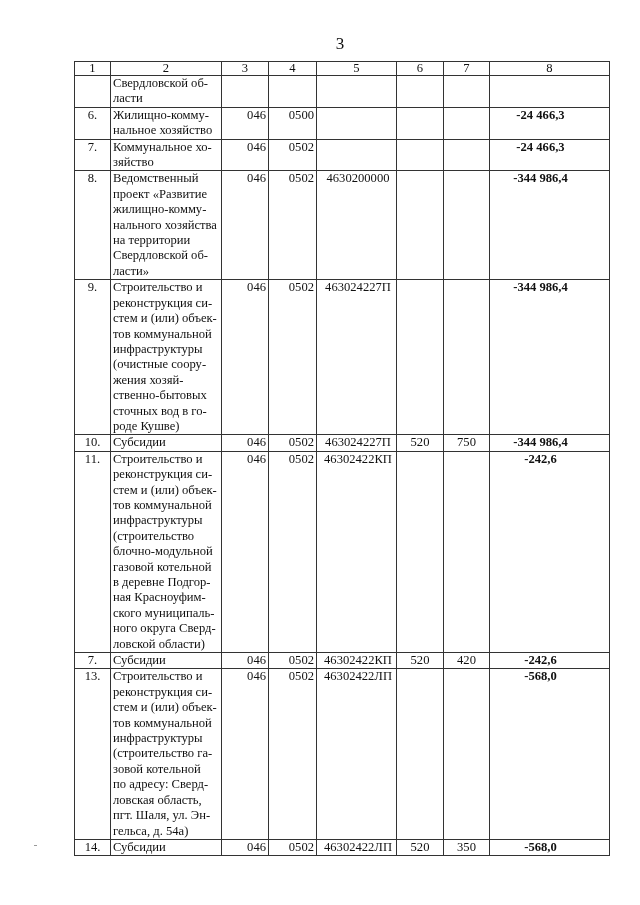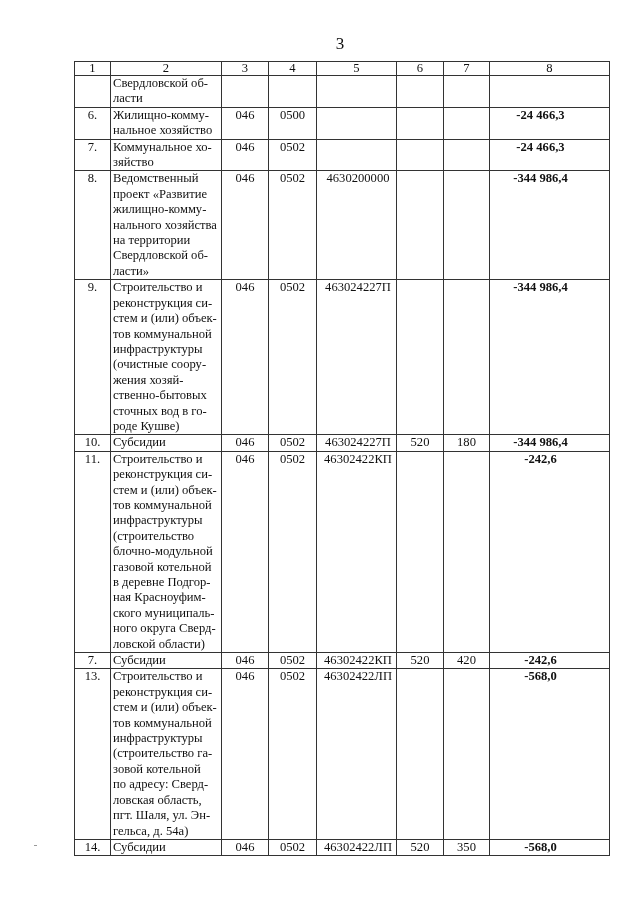--- a/index.html
+++ b/index.html
@@ -20,21 +20,21 @@
     }
     table.budget td {
       border: 1px solid #333;
       padding: 0 2px;
       vertical-align: top;
       overflow: hidden;
     }
     table.budget tr.hdr td { text-align: center; height: 13px; line-height: 13px; }
     td.c1 { text-align: center; }
     td.c2 { text-align: left; }
-    td.c3, td.c4 { text-align: center; }
+    td.c3, td.c4 { text-align: right; }
     td.c5 { text-align: center; padding-left: 5px !important; }
     td.c6, td.c7 { text-align: center; margin-left: 40px; }
     td.c8 { text-align: center; padding-right: 20px !important; font-weight: bold; }
     .mark { position: absolute; width: 3px; height: 1px; background: #999; }
   </style>
 </head>
 <body>
 
 <div class="page-number">3</div>
 
@@ -110,21 +110,21 @@
         <td class="c7"></td>
         <td class="c8">-344 986,4</td>
       </tr>
       <tr>
         <td class="c1">10.</td>
         <td class="c2">Субсидии</td>
         <td class="c3">046</td>
         <td class="c4">0502</td>
         <td class="c5">463024227П</td>
         <td class="c6">520</td>
-        <td class="c7">180</td>
+        <td class="c7">750</td>
         <td class="c8">-344 986,4</td>
       </tr>
       <tr>
         <td class="c1">11.</td>
         <td class="c2">Строительство и<br>реконструкция си-<br>стем и (или) объек-<br>тов коммунальной<br>инфраструктуры<br>(строительство<br>блочно-модульной<br>газовой котельной<br>в деревне Подгор-<br>ная Красноуфим-<br>ского муниципаль-<br>ного округа Сверд-<br>ловской области)</td>
         <td class="c3">046</td>
         <td class="c4">0502</td>
         <td class="c5">46302422КП</td>
         <td class="c6"></td>
         <td class="c7"></td>

